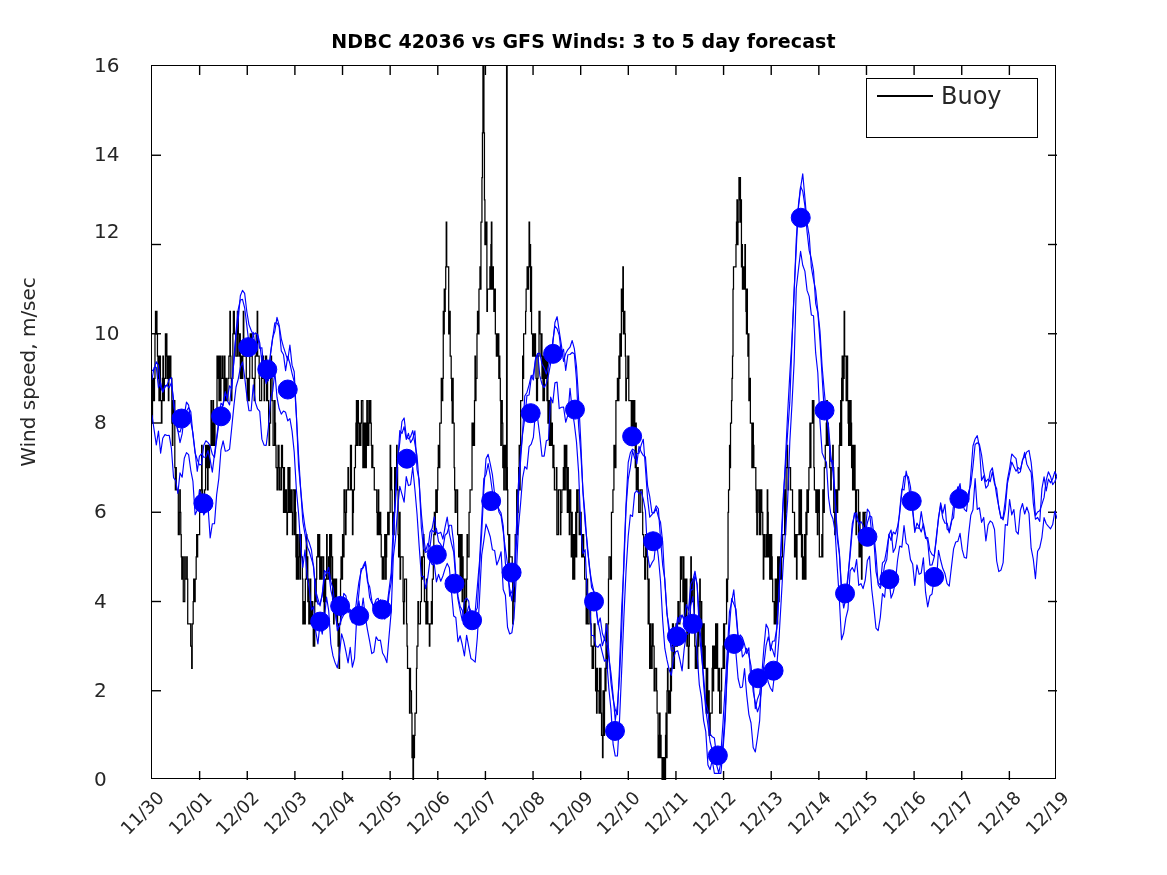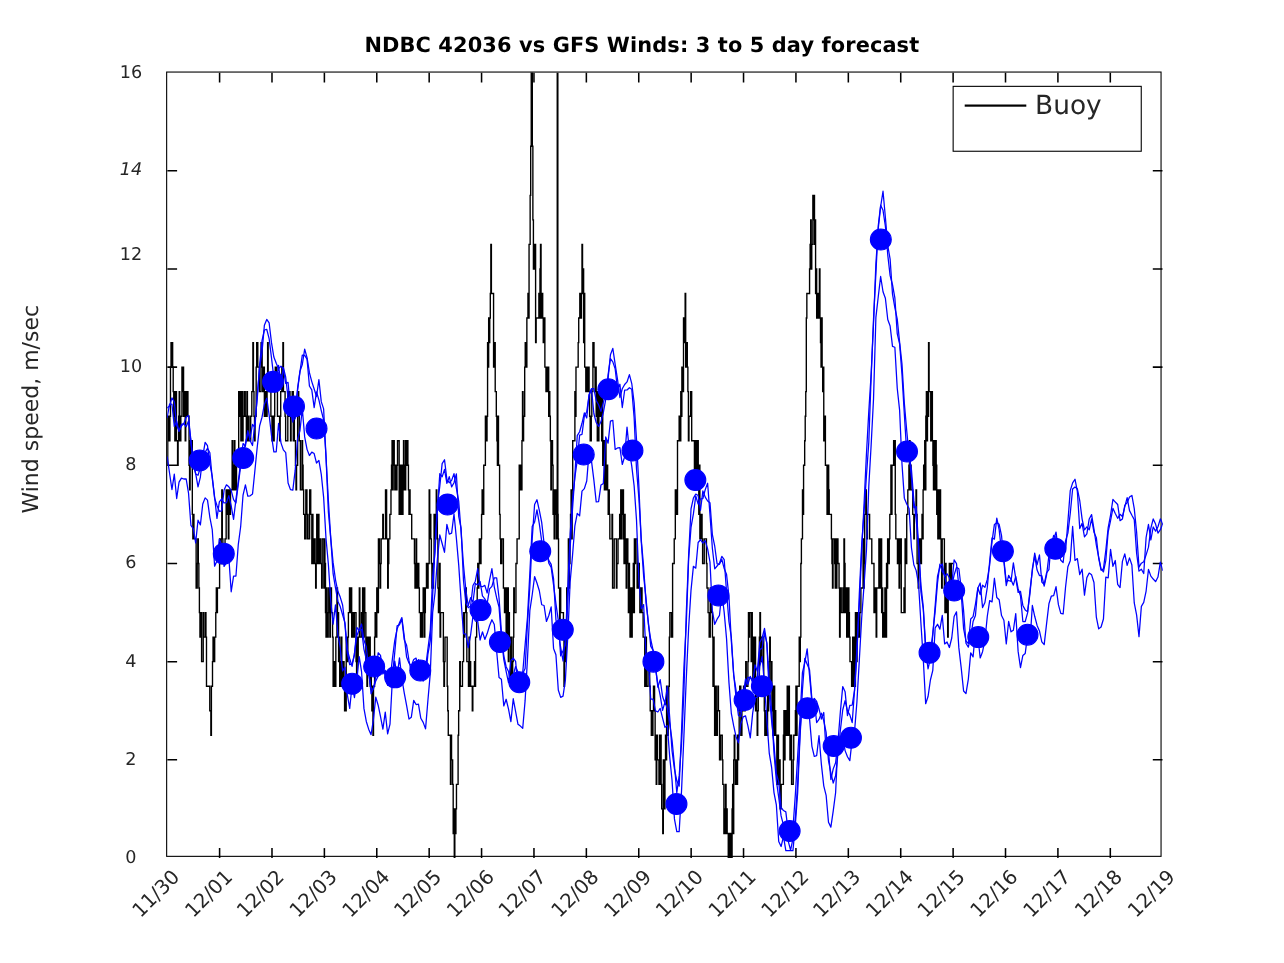--- a/index.html
+++ b/index.html
@@ -41,22 +41,22 @@
     left: 0;
     top: 0;
     width: 905px;
     height: 714px;
     display: block;
   }
   .ytick-label {
     position: absolute;
     right: 0;
     width: 50px;
-    text-align: center;
-    font-size: 16px;
+    text-align: left;
+    font-size: 20px;
     color: #262626;
     transform: translateY(-50%);
   }
   #ytick-holder {
     position: absolute;
     left: 88px;
     top: 65px;
     width: 56px;
     height: 714px;
   }
@@ -130,21 +130,21 @@
   <div id="chart-title">NDBC 42036 vs GFS Winds: 3 to 5 day forecast</div>
 
   <div id="ytick-holder">
       <div class="ytick-label" style="top: 714px;">0</div>
       <div class="ytick-label" style="top: 624.75px;">2</div>
       <div class="ytick-label" style="top: 535.5px;">4</div>
       <div class="ytick-label" style="top: 446.25px;">6</div>
       <div class="ytick-label" style="top: 357px;">8</div>
       <div class="ytick-label" style="top: 267.75px;">10</div>
       <div class="ytick-label" style="top: 166px;">12</div>
-      <div class="ytick-label" style="top: 89.25px; font-style: italic;">14</div>
+      <div class="ytick-label" style="top: 89.25px;">14</div>
       <div class="ytick-label" style="top: 0px;">16</div>
     </div>
   <div id="yaxis-label">Wind speed, m/sec</div>
 
   <div id="plot-area">
     <svg id="plot-svg" viewBox="0 0 905 714" preserveAspectRatio="none">
       <g id="ticks-layer">
           <line x1="0" y1="624.75" x2="9" y2="624.75" stroke="#000" stroke-width="1.4"></line>
           <line x1="905" y1="624.75" x2="896" y2="624.75" stroke="#000" stroke-width="1.4"></line>
           <line x1="0" y1="535.5" x2="9" y2="535.5" stroke="#000" stroke-width="1.4"></line>

